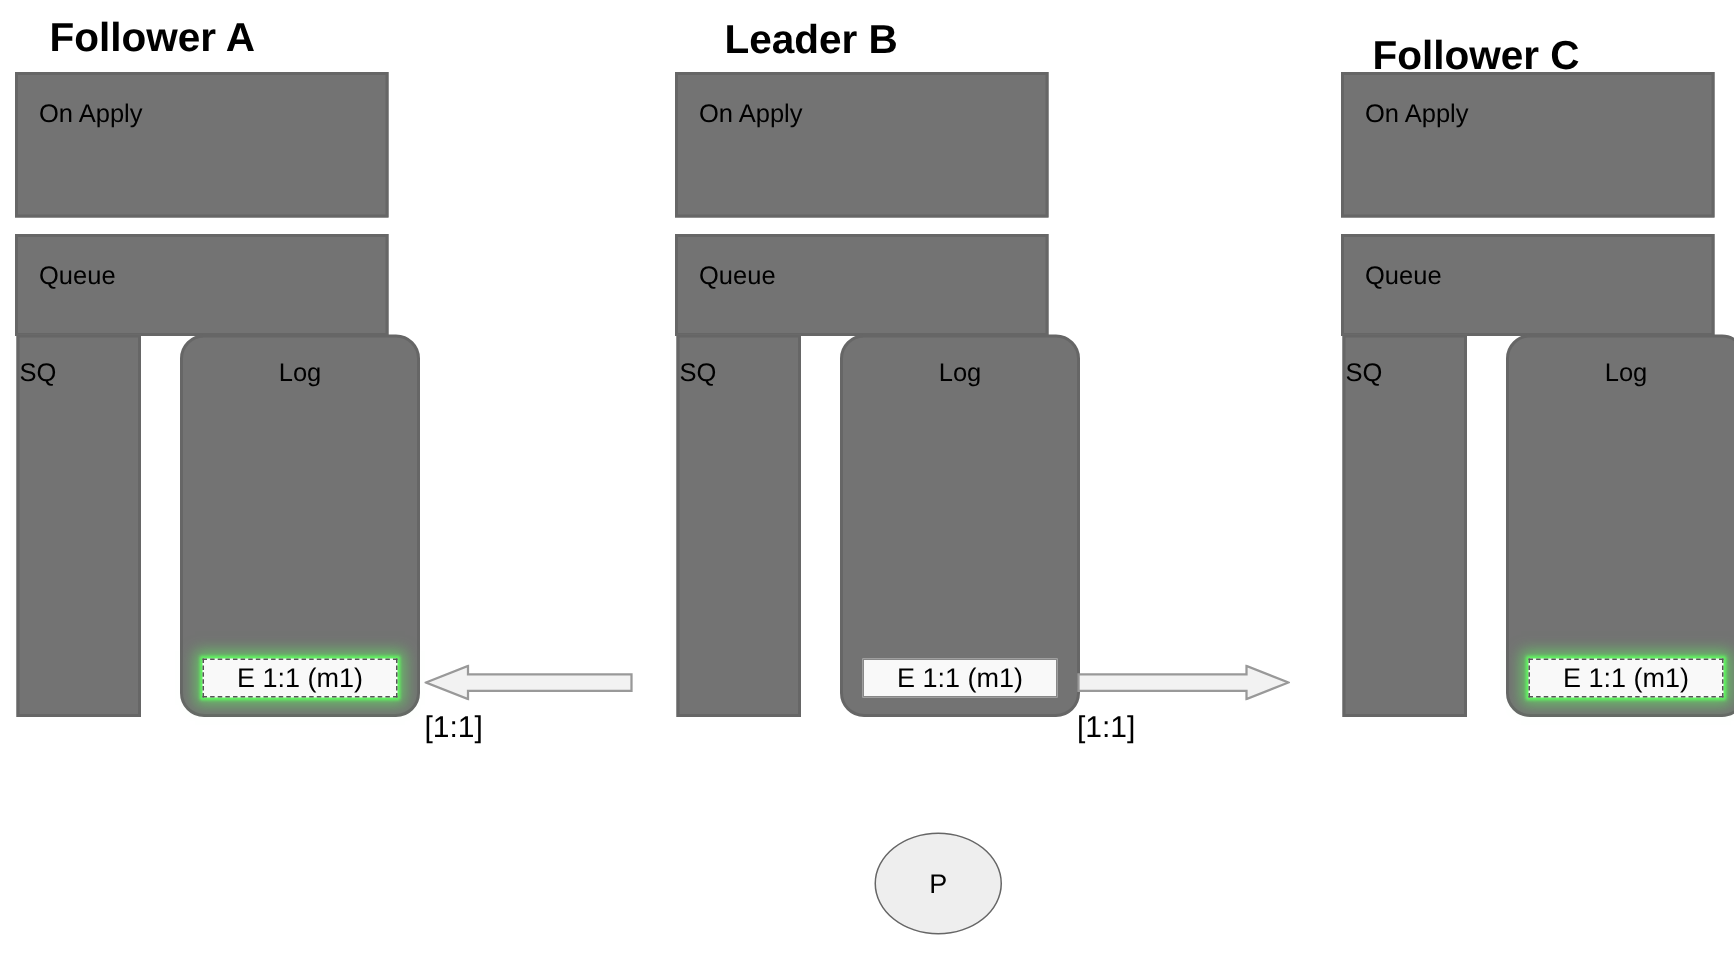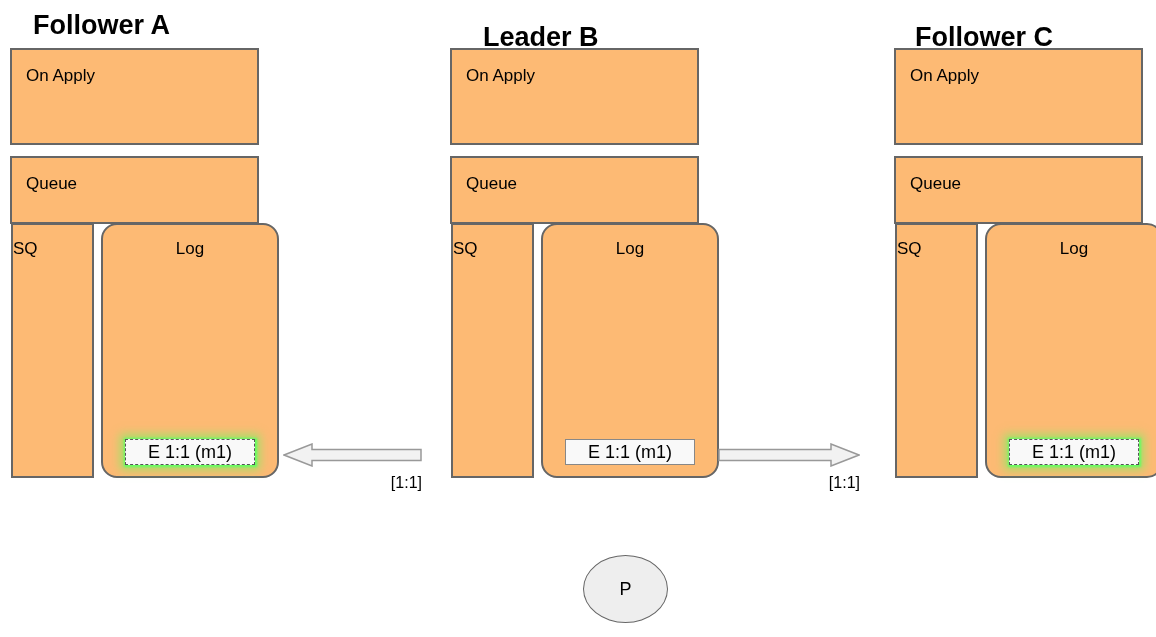--- a/index.html
+++ b/index.html
@@ -17,48 +17,48 @@
     overflow: hidden;
   }
   .node-title {
     position: absolute;
     font-size: 27px;
     font-weight: bold;
     color: #000000;
     white-space: nowrap;
   }
   .title-a { left: 33px;  top: 10px; }
-  .title-b { left: 483px; top: 11px; margin-top: 11px; }
+  .title-b { left: 483px; top: 11px; }
   .title-c { left: 915px; top: 22px;  }
 
   .node {
     position: absolute;
     top: 0;
     height: 637px;
   }
   .node-a { left: 10px;  width: 249px; }
   .node-b { left: 450px; width: 248px; }
   .node-c { left: 894px; width: 246px; }
 
   .box {
     position: absolute;
-    background: #fdba74;
+    background: #737373;
     border: 2px solid #666666;
     box-sizing: border-box;
     font-size: 17px;
     color: #000000;
   }
   .box-label-pad {
     display: block;
     padding: 16px 0 0 14px;
   }
   .on-apply { left: 0; top: 48px;  width: 249px; height: 97px; }
   .queue    { left: 0; top: 156px; width: 249px; height: 68px; }
   .sq       { left: 1px;  top: 223px; width: 83px;  height: 255px; }
-  .log      { left: 91px; top: 223px; width: 178px; height: 255px; text-align: center; border-radius: 16px; }
+  .log      { left: 110px; top: 223px; width: 160px; height: 255px; text-align: center; border-radius: 16px; }
   .sq .box-label-pad, .log .box-label-pad { padding: 14px 0 0 0; }
 
   .log-entry {
     position: absolute;
     left: 50%;
     transform: translateX(-50%);
     bottom: 11px;
     width: 130px;
     height: 26px;
     line-height: 24px;
@@ -79,22 +79,22 @@
   .arrow-svg {
     position: absolute;
     top: 443px;
     height: 24px;
   }
   .arrow-left-svg  { left: 283px; width: 139px; }
   .arrow-right-svg { left: 718px; width: 142px; }
   .arrow-label {
     position: absolute;
     top: 474px;
-    font-size: 16px;
-    text-align: right;
+    font-size: 20px;
+    text-align: left;
     color: #000000;
   }
   .arrow-label-left  { left: 283px; width: 139px; }
   .arrow-label-right { left: 718px; width: 142px; }
 
   .proposer {
     position: absolute;
     left: 583px;
     top: 555px;
     width: 85px;

